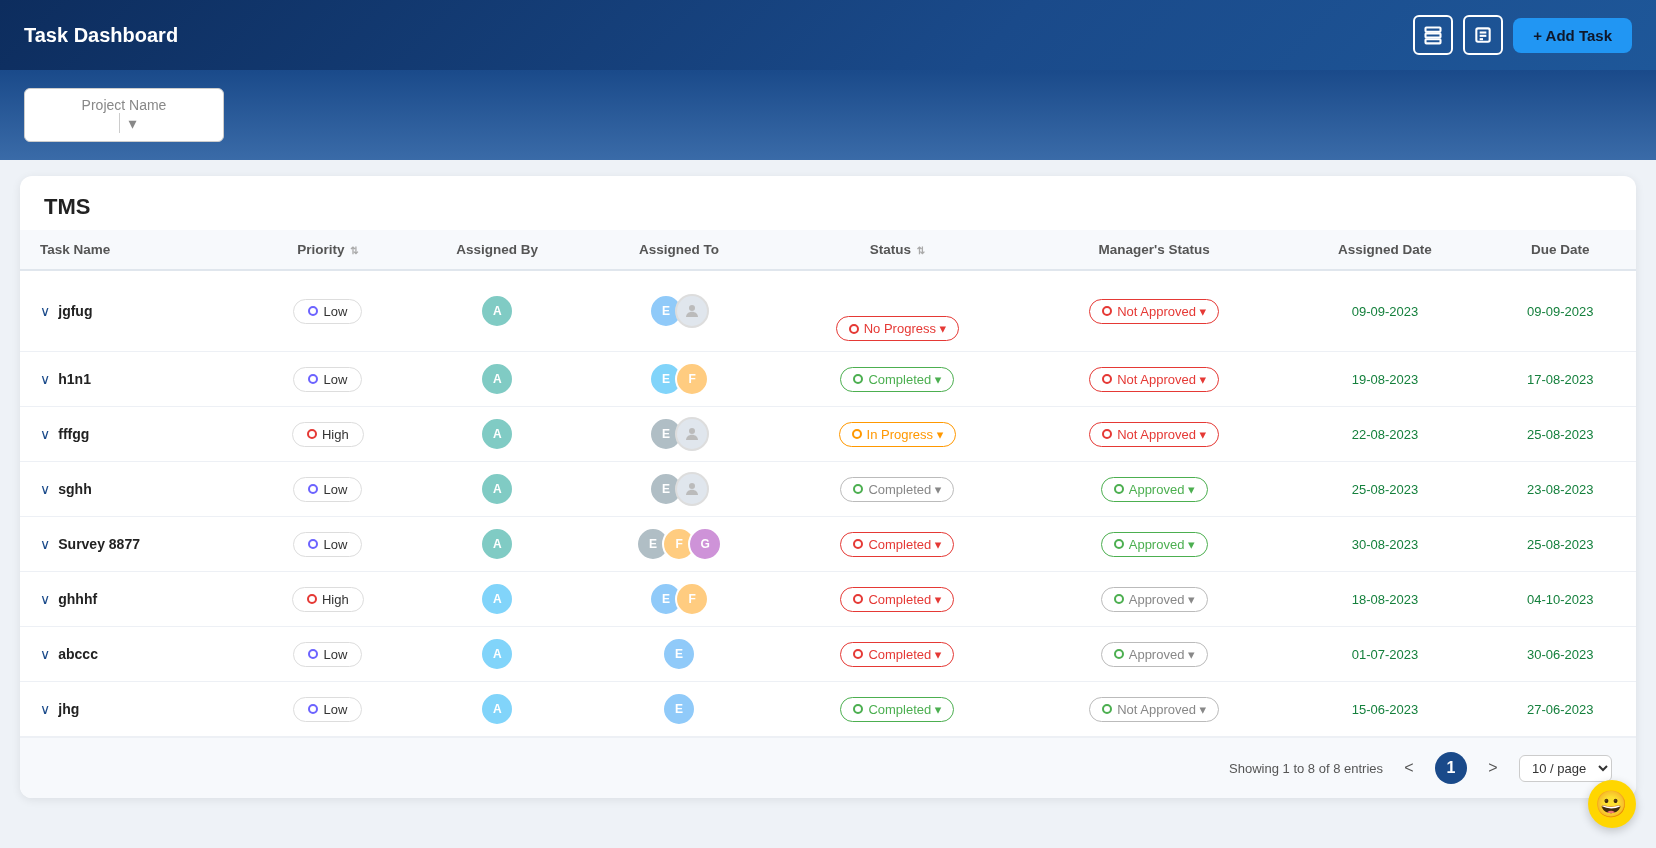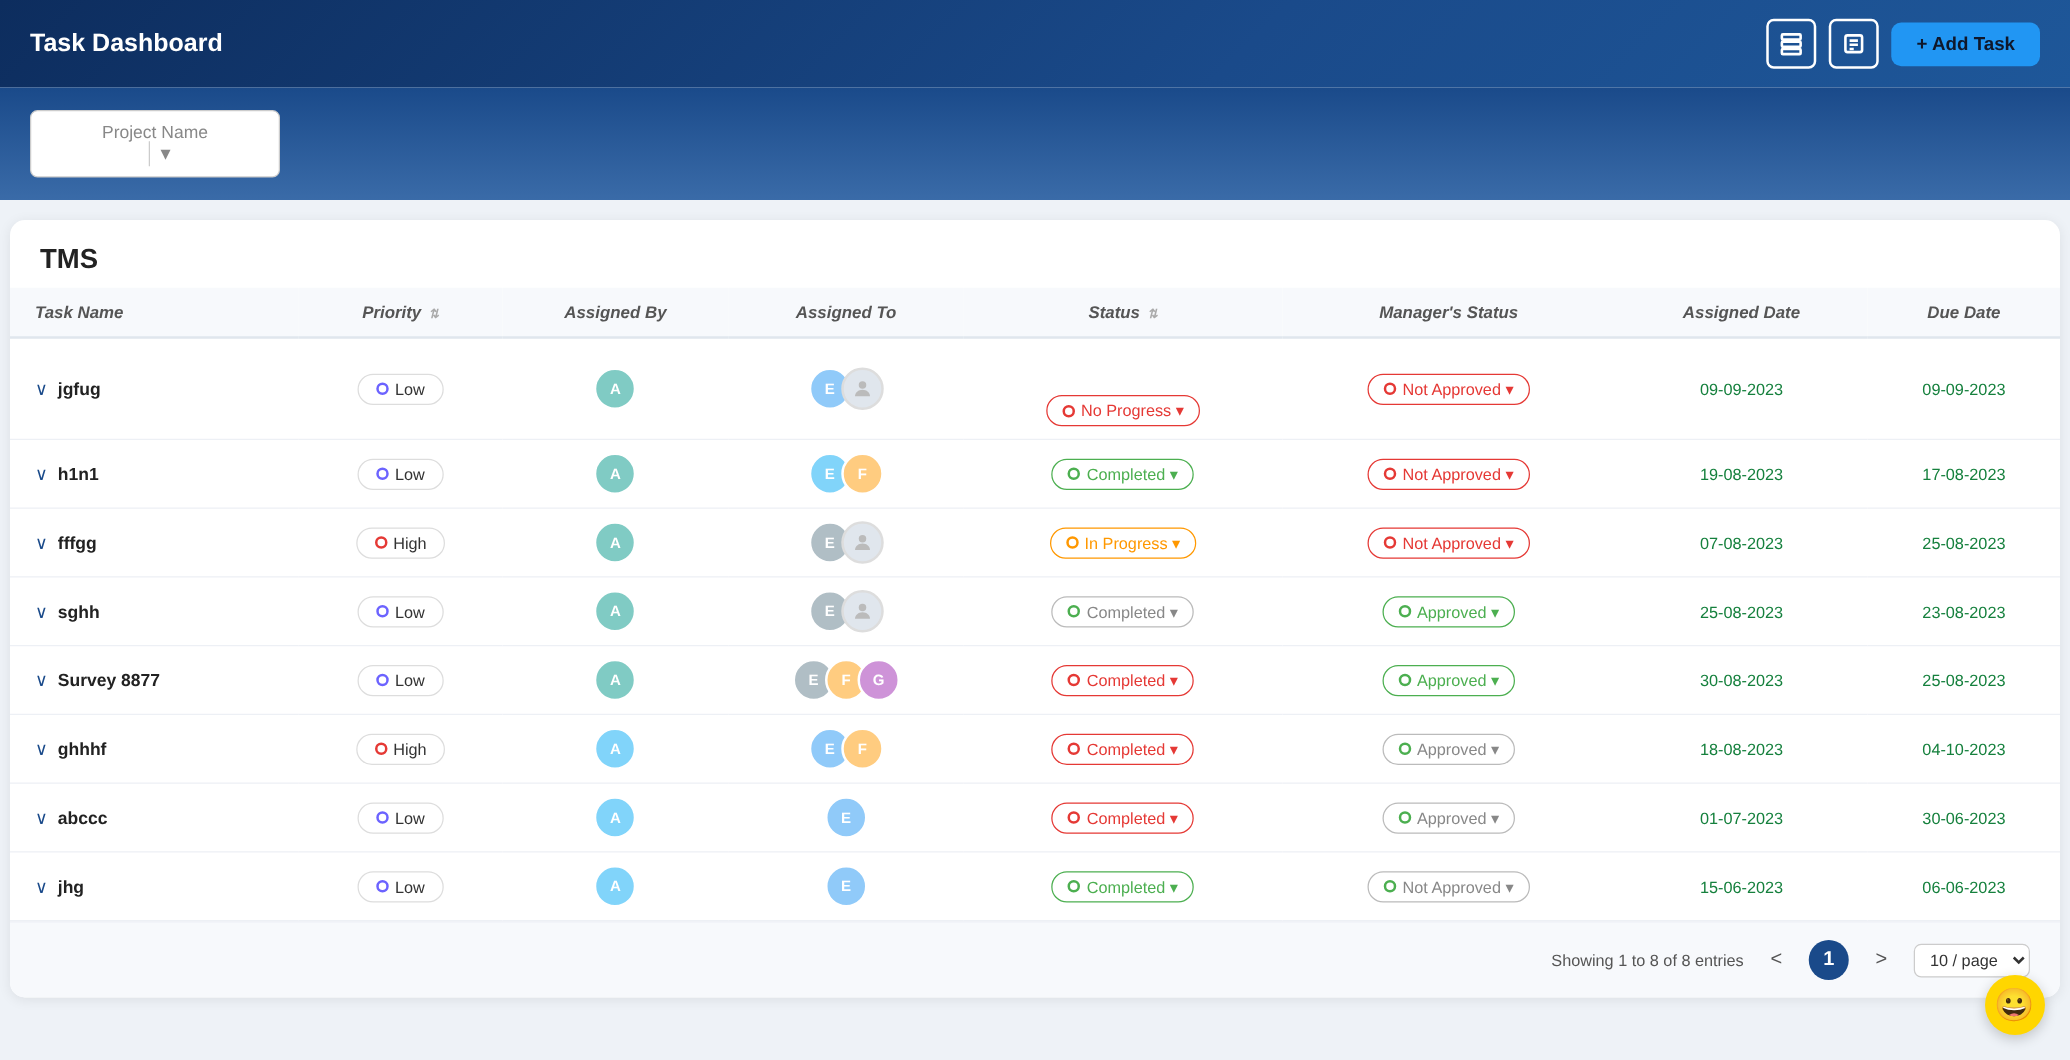--- a/index.html
+++ b/index.html
@@ -72,21 +72,21 @@
     }
     .project-select-divider {
       width: 1px;
       height: 20px;
       background: #ccc;
       margin: 0 8px;
     }
 
     
     .main-content {
-      padding: 16px 8px;
+      padding: 16px 20px;
       background: #eef2f7;
       min-height: calc(848px - 160px);
     }
     .table-card {
       background: #fff;
       border-radius: 12px;
       box-shadow: 0 2px 10px rgba(0,0,0,0.08);
       overflow: hidden;
     }
     .table-title {
@@ -97,21 +97,20 @@
     }
 
     table {
       width: 100%;
       border-collapse: collapse;
       font-size: 13.5px;
     }
     thead tr {
       background: #f7f9fc;
       border-bottom: 2px solid #e0e6ed;
-      font-style: italic;
     }
     thead th {
       padding: 12px 10px;
       color: #555;
       font-weight: 600;
       text-align: center;
       white-space: nowrap;
     }
     thead th:first-child { text-align: left; padding-left: 20px; }
     thead th .sort-icon { font-size: 10px; color: #aaa; margin-left: 2px; }
@@ -477,21 +476,21 @@
         <span class="status-dot" style="border-color:#ff9800;"></span>
         In Progress ▾
       </span>
     </td>
     <td>
       <span class="mgr-badge mgr-not-approved">
         <span class="mgr-dot"></span>
         Not Approved ▾
       </span>
     </td>
-    <td class="date-cell">07-08-2023</td>
+    <td class="date-cell">22-08-2023</td>
     <td class="date-cell">25-08-2023</td>
   </tr>
             <tr>
     <td>
       <div class="task-name-cell">
         <span class="chevron-icon">∨</span>
         <span class="task-name-text">sghh</span>
       </div>
     </td>
     <td>
@@ -677,21 +676,21 @@
         Completed ▾
       </span>
     </td>
     <td>
       <span class="mgr-badge mgr-approved-grey">
         <span class="mgr-dot"></span>
         Not Approved ▾
       </span>
     </td>
     <td class="date-cell">15-06-2023</td>
-    <td class="date-cell">06-06-2023</td>
+    <td class="date-cell">27-06-2023</td>
   </tr>
           </tbody>
       </table>
     </div>
 
     <div class="table-footer">
       <span class="footer-info">Showing 1 to 8 of 8 entries</span>
       <button class="page-btn">&lt;</button>
       <button class="page-btn page-btn-active">1</button>
       <button class="page-btn">&gt;</button>

